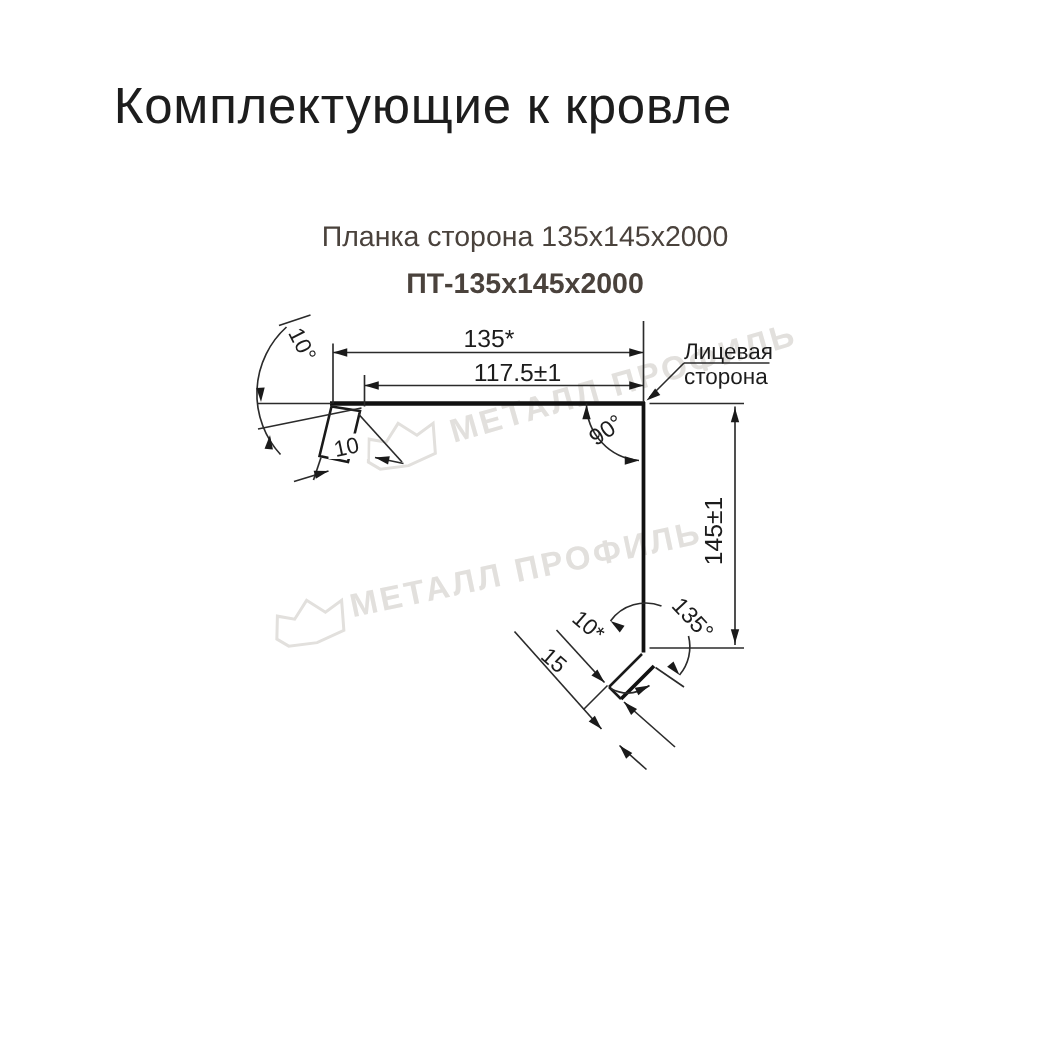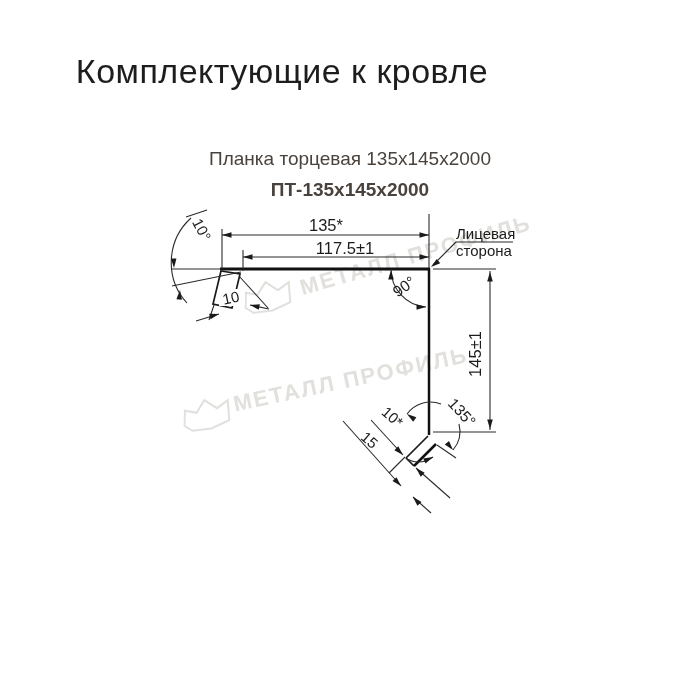--- a/index.html
+++ b/index.html
@@ -27,21 +27,21 @@
   .thin{stroke:#2b2b2b;stroke-width:1.1;fill:none;}
   .med{stroke:#1a1a1a;stroke-width:1.7;fill:none;}
   .thick{stroke:#111111;stroke-width:2.5;fill:none;}
   .flange{stroke:#111111;stroke-width:3;fill:none;}
   .ah{fill:#1a1a1a;stroke:none;}
 </style>
 </head>
 <body>
 
 <div class="title">Комплектующие к кровле</div>
-<div class="subtitle s1">Планка торцевая 135х145х2000</div>
+<div class="subtitle s1">Планка сторона 135х145х2000</div>
 <div class="subtitle s2">ПТ-135х145х2000</div>
 
 <svg class="wm-logo l1" width="54" height="36" viewBox="0 0 54 36">
   <path d="M3 25 L6 10 L17 14 L27 3 L38 13 L50 7 L48 27 L29 32 L10 31 Z" fill="none" stroke="#e2e0dd" stroke-width="2"></path>
 </svg>
 <svg class="wm-logo l2" width="54" height="36" viewBox="0 0 54 36">
   <path d="M3 25 L6 10 L17 14 L27 3 L38 13 L50 7 L48 27 L29 32 L10 31 Z" fill="none" stroke="#e2e0dd" stroke-width="2"></path>
 </svg>
 <div class="wm-text w1">МЕТАЛЛ ПРОФИЛЬ</div>
 <div class="wm-text w2">МЕТАЛЛ ПРОФИЛЬ</div>

